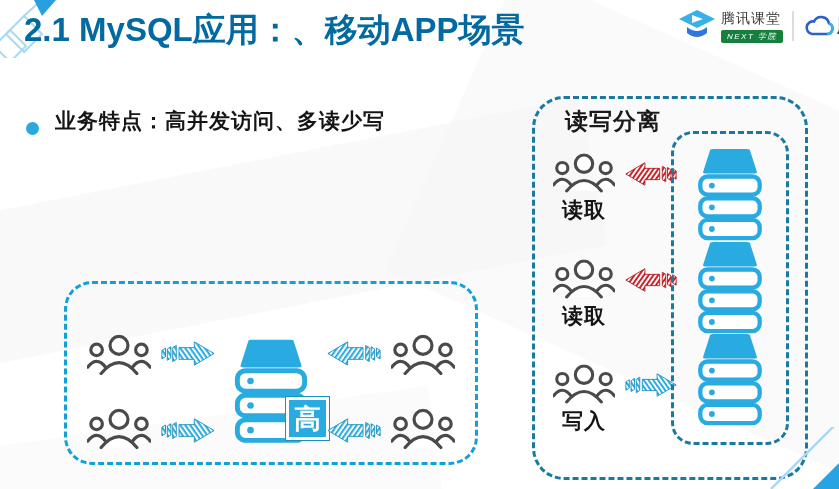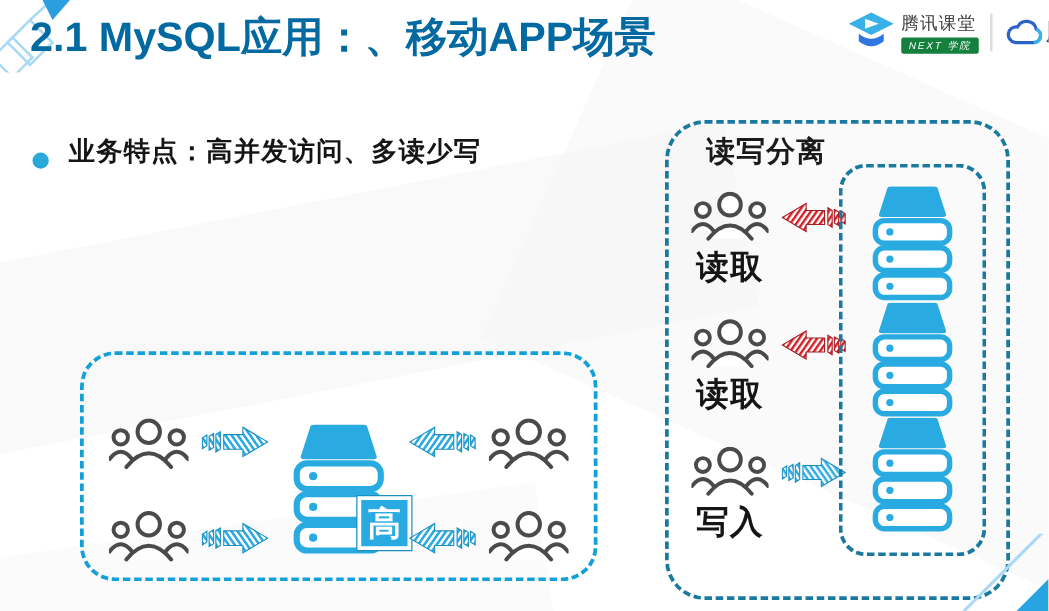--- a/index.html
+++ b/index.html
@@ -54,21 +54,21 @@
             border:3px dashed #19799f; border-radius:32px; }
   .rw-box .box-label { position:absolute; left:30px; top:7px; }
   .db-box { position:absolute; right:16px; top:32px; bottom:32px; width:118px;
             border:3px dashed #19799f; border-radius:22px;
             display:flex; flex-direction:column; justify-content:space-between;
             align-items:center; padding:15px 0; }
   .rw-rows { position:absolute; left:8px; top:54px; bottom:42px; width:136px;
              display:flex; flex-direction:column; justify-content:space-between; }
   .rw-row { display:flex; align-items:flex-start; }
   .actor { width:82px; display:flex; flex-direction:column; align-items:center; }
-  .action-label { font-size:26px; font-weight:600; color:#151515; margin-top:3px; letter-spacing:1px; }
+  .action-label { font-size:21px; font-weight:600; color:#151515; margin-top:3px; letter-spacing:1px; }
 
   .arrow { flex:none; }
   .flip { transform:scaleX(-1); }
   .rw-row .arrow { margin-top:7px; }
 
   .badge-high { position:absolute; right:-12px; bottom:10px; width:43px; height:43px;
                 background:#29abe2; border:3px solid #fff; box-shadow:0 0 0 1px #1b8fc0;
                 color:#fff; font-size:27px; font-weight:700; display:flex;
                 align-items:center; justify-content:center; }
 </style>

